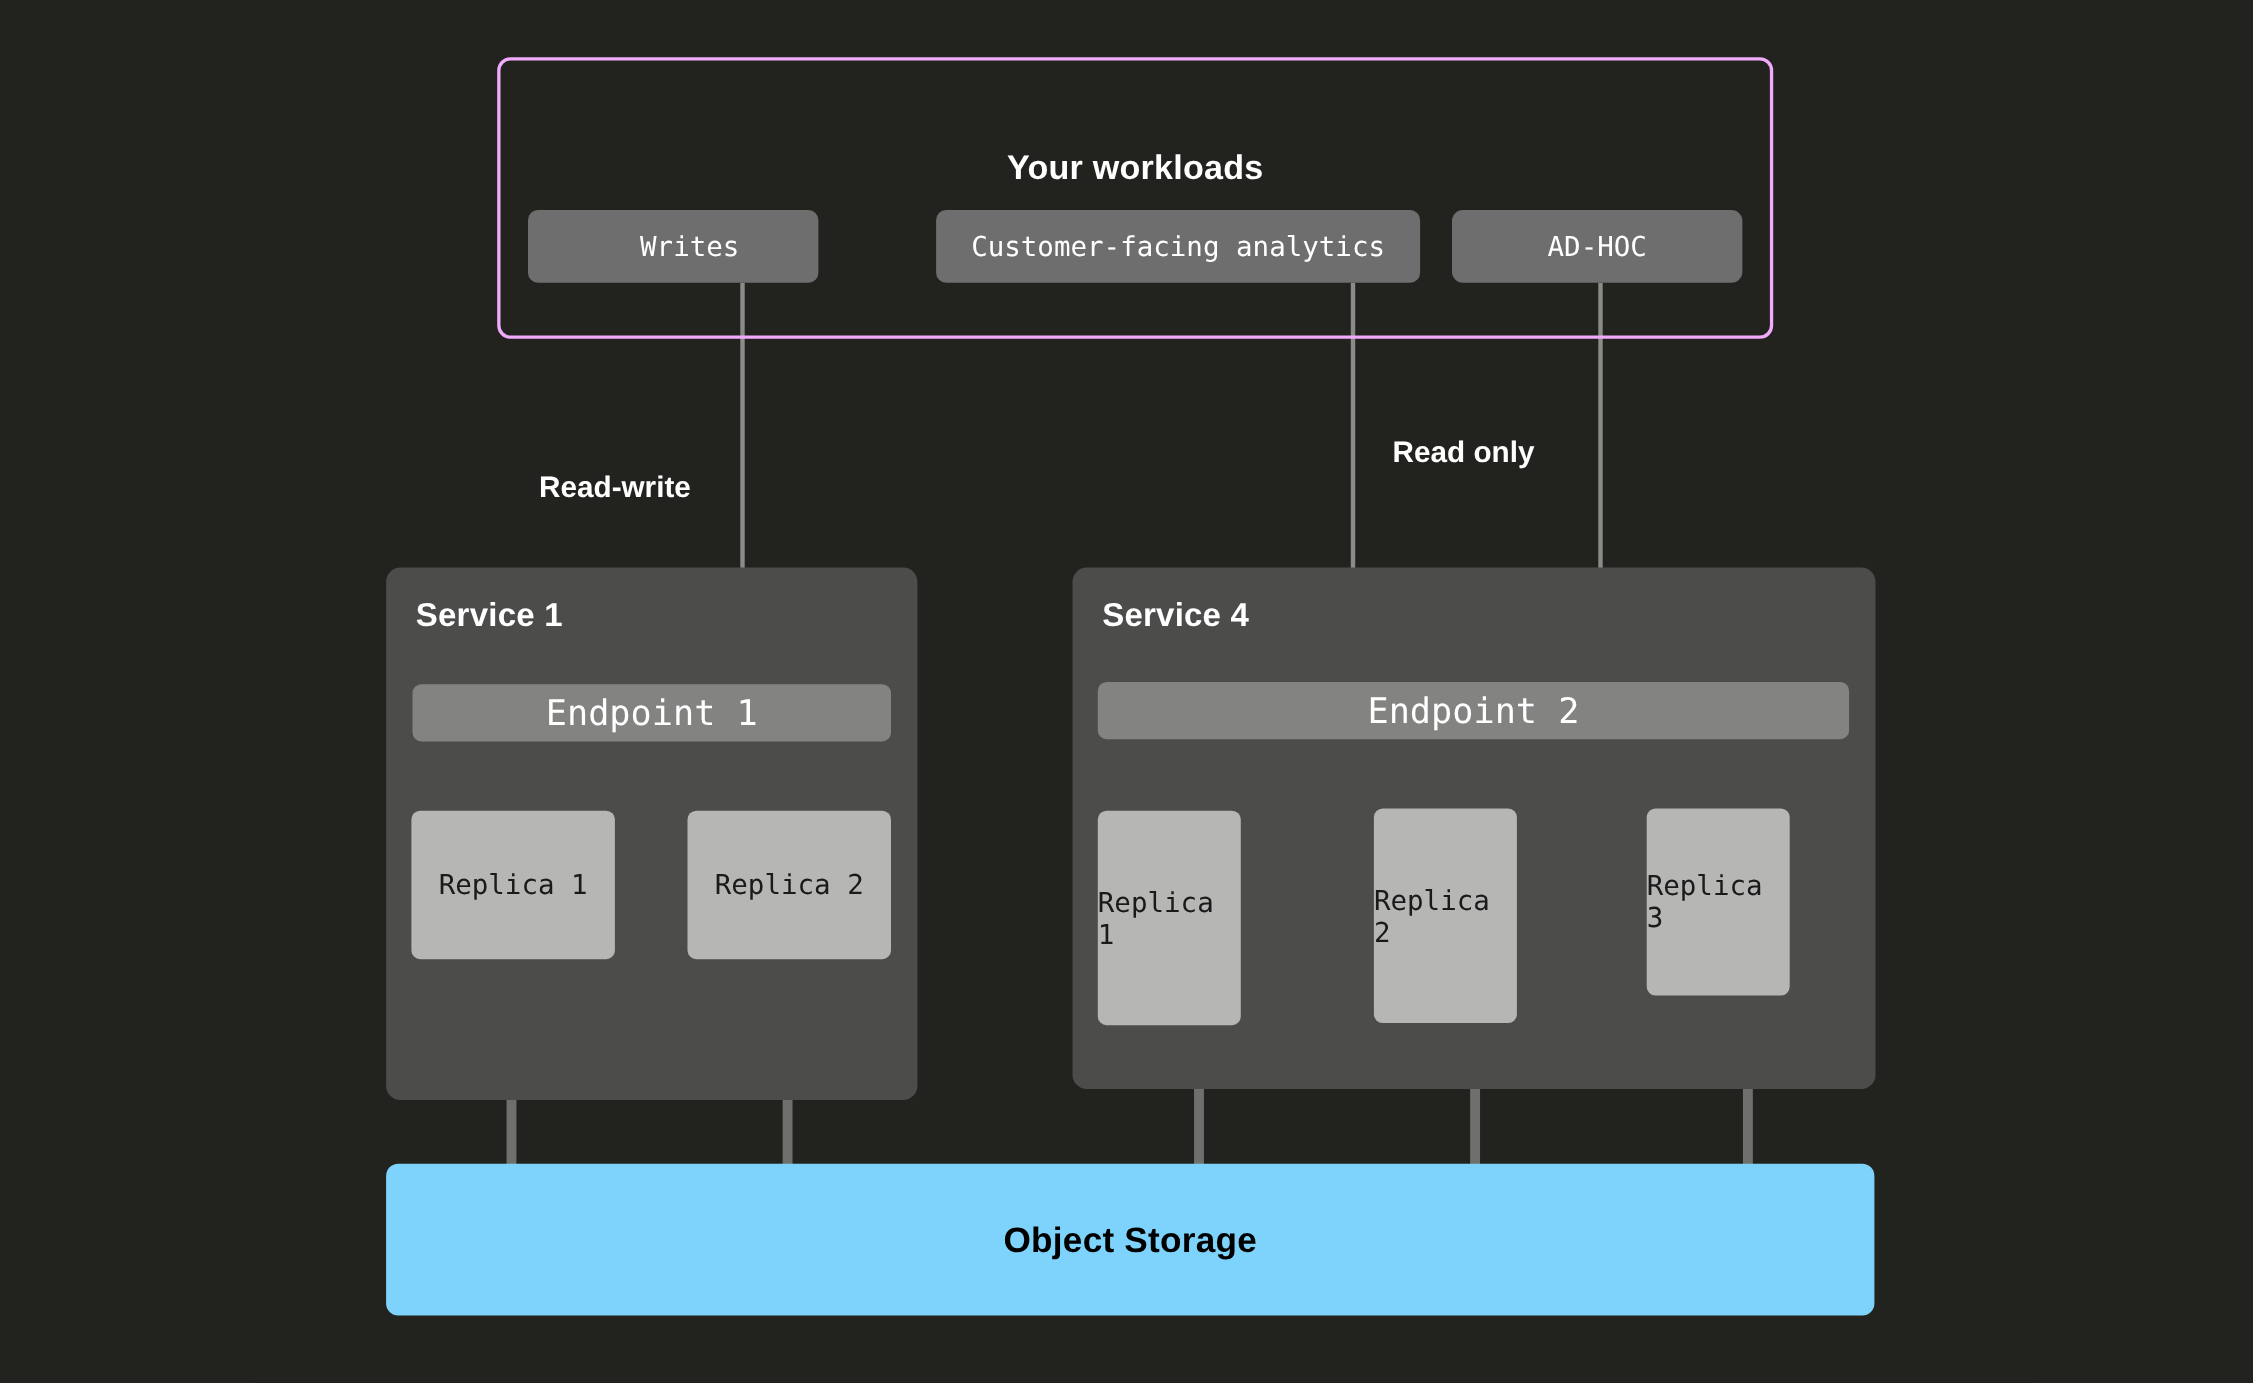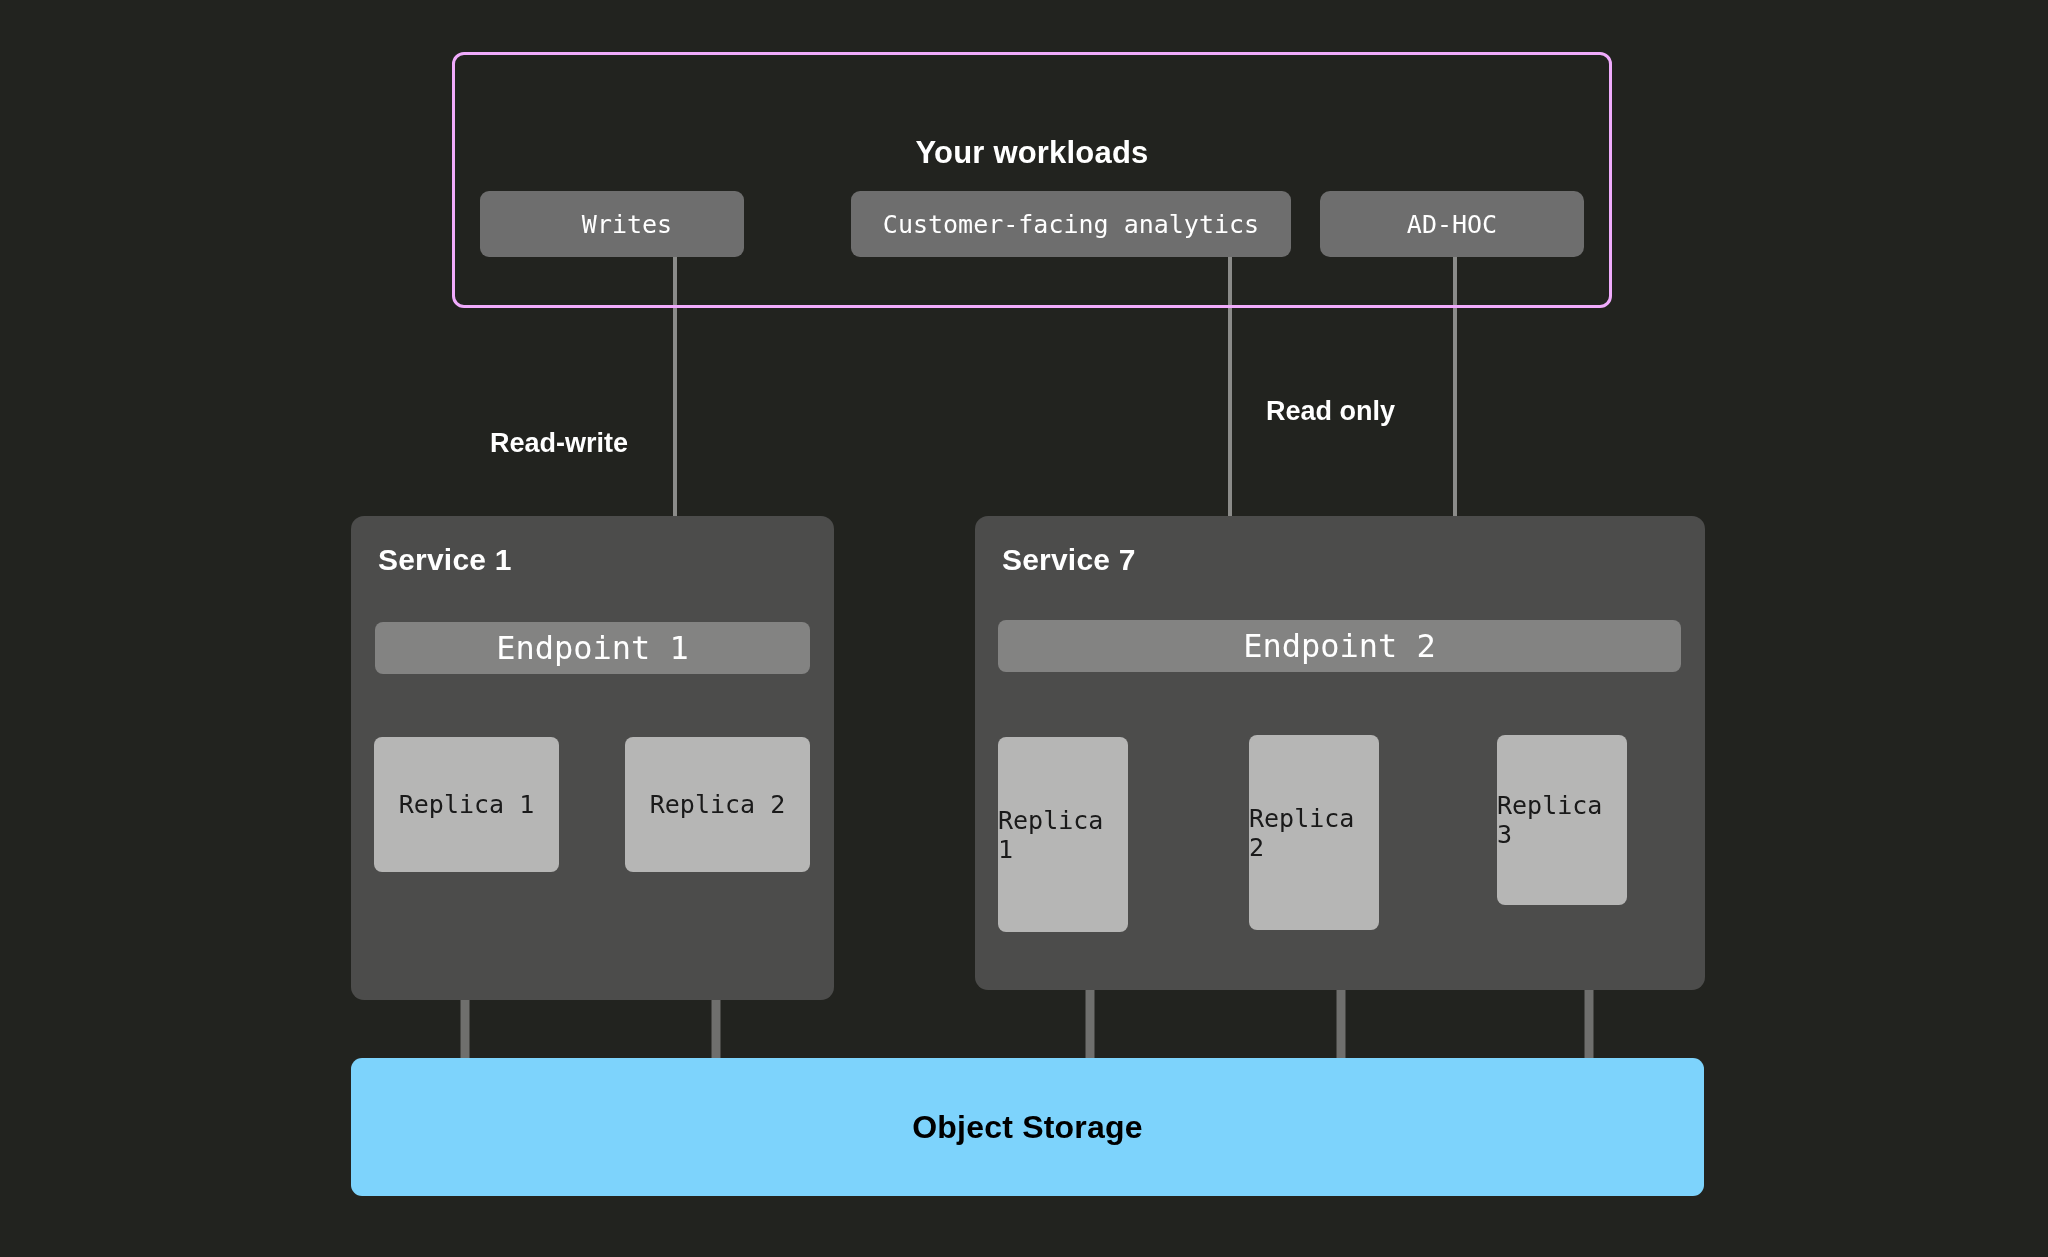--- a/index.html
+++ b/index.html
@@ -213,21 +213,21 @@
     <span>Endpoint 1</span>
   </div>
   <div class="replica-box s1-r1">
     <span>Replica 1</span>
   </div>
   <div class="replica-box s1-r2">
     <span>Replica 2</span>
   </div>
 
   <div class="service-box service-2">
-    <div class="service-title">Service 7</div>
+    <div class="service-title">Service 4</div>
   </div>
   <div class="endpoint-bar endpoint-2">
     <span>Endpoint 2</span>
   </div>
   <div class="replica-box s2-r1">
     <span>Replica 1</span>
   </div>
   <div class="replica-box s2-r2">
     <span>Replica 2</span>
   </div>

